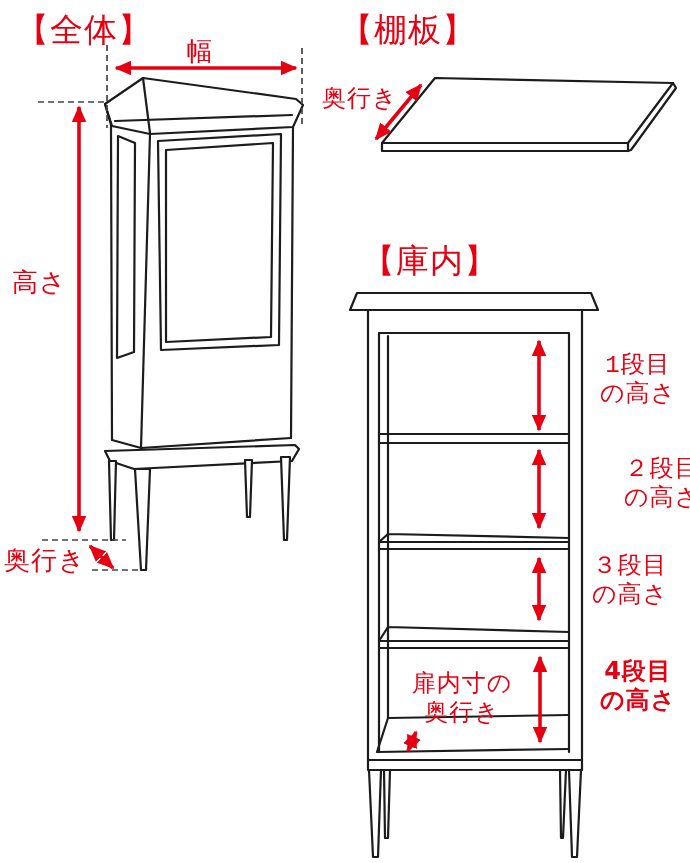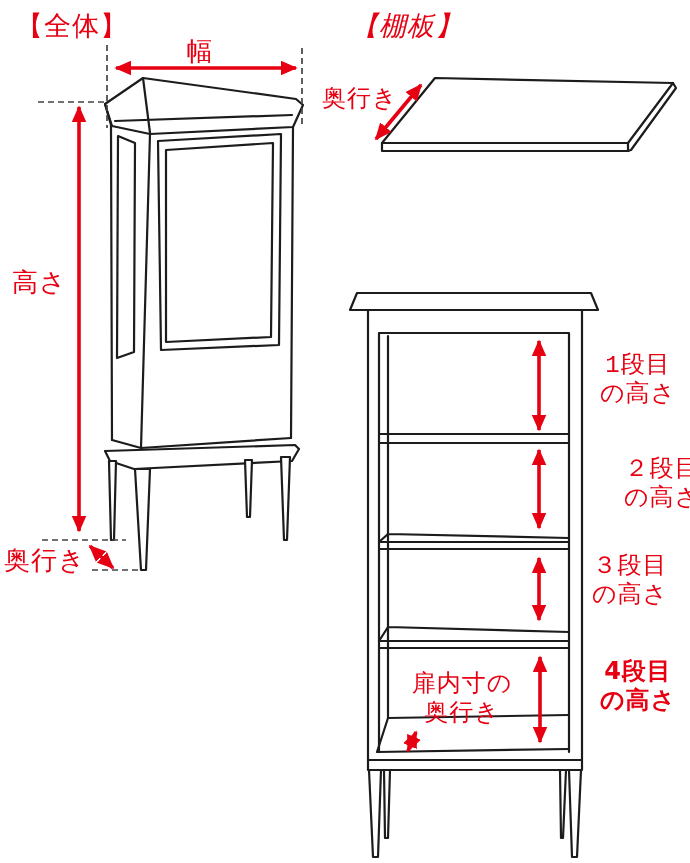--- a/index.html
+++ b/index.html
@@ -6,21 +6,21 @@
   html,body { margin:0; padding:0; background:#fff; }
   .canvas {
     position:relative; width:690px; height:863px; background:#fff;
     font-family:"DejaVu Sans","Liberation Sans",sans-serif; overflow:hidden;
   }
   .canvas svg { position:absolute; left:0; top:0; }
   .label {
     position:absolute; color:var(--accent-red,#e60012);
     white-space:pre-line; line-height:1.22; letter-spacing:1px;
   }
-  .title { font-size:27px; font-weight:500; }
+  .title { font-size:33px; font-weight:500; }
   .dim   { font-size:26px; font-weight:500; }
   .dim-sm{ font-size:24px; font-weight:500; }
   .center{ text-align:center; }
   .bk  { stroke:var(--line-black,#1c1c1c); stroke-width:2.2; fill:none; stroke-linejoin:round; stroke-linecap:round; }
   .bkf { stroke:var(--line-black,#1c1c1c); stroke-width:2.2; fill:#ffffff; stroke-linejoin:round; }
   .rd  { stroke:var(--accent-red,#e60012); stroke-width:3.6; fill:none; }
   .dash{ stroke:var(--dash-gray,#444); stroke-width:1.7; fill:none; stroke-dasharray:6 4; }
 </style>
 </head>
 <body>
@@ -109,24 +109,25 @@
   </svg>
 
   <div class="label title" style="left:16px; top:10px;">【全体】</div>
 
   <div class="label dim center" style="left:166px; top:36px; width:68px;">幅</div>
 
   <div class="label dim" style="left:12px; top:267px;text-align:center;">高さ</div>
 
   <div class="label dim" style="left:4px; top:545px;">奥行き</div>
 
-  <div class="label title" style="left:351px; top:10px;font-style:italic;">【棚板】</div>
+  <div class="label title" style="left:340px; top:10px;">【棚板】</div>
 
   <div class="label dim-sm" style="left:322px; top:84px;">奥行き</div>
 
+  <div class="label title" style="left:362px; top:241px;">【庫内】</div>
 
   <div class="label dim-sm center" style="left:592px; top:351px; width:92px;font-family:Liberation Mono, monospace;">1段目
 の高さ</div>
 
   <div class="label dim-sm center" style="left:616px; top:454px; width:92px;">２段目
 の高さ</div>
 
   <div class="label dim-sm center" style="left:584px; top:551px; width:92px;">３段目
 の高さ</div>
 

